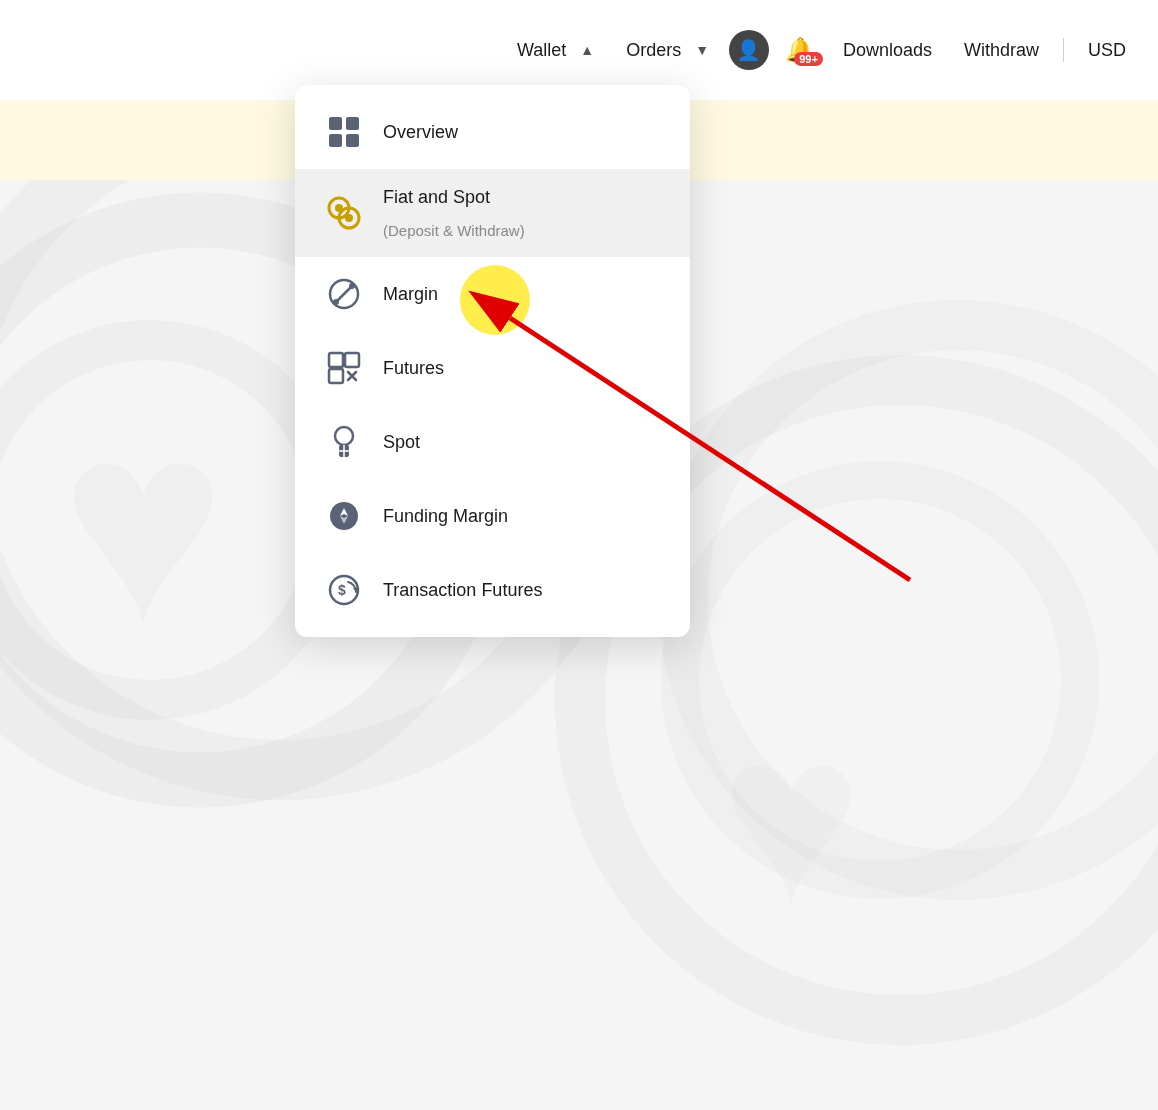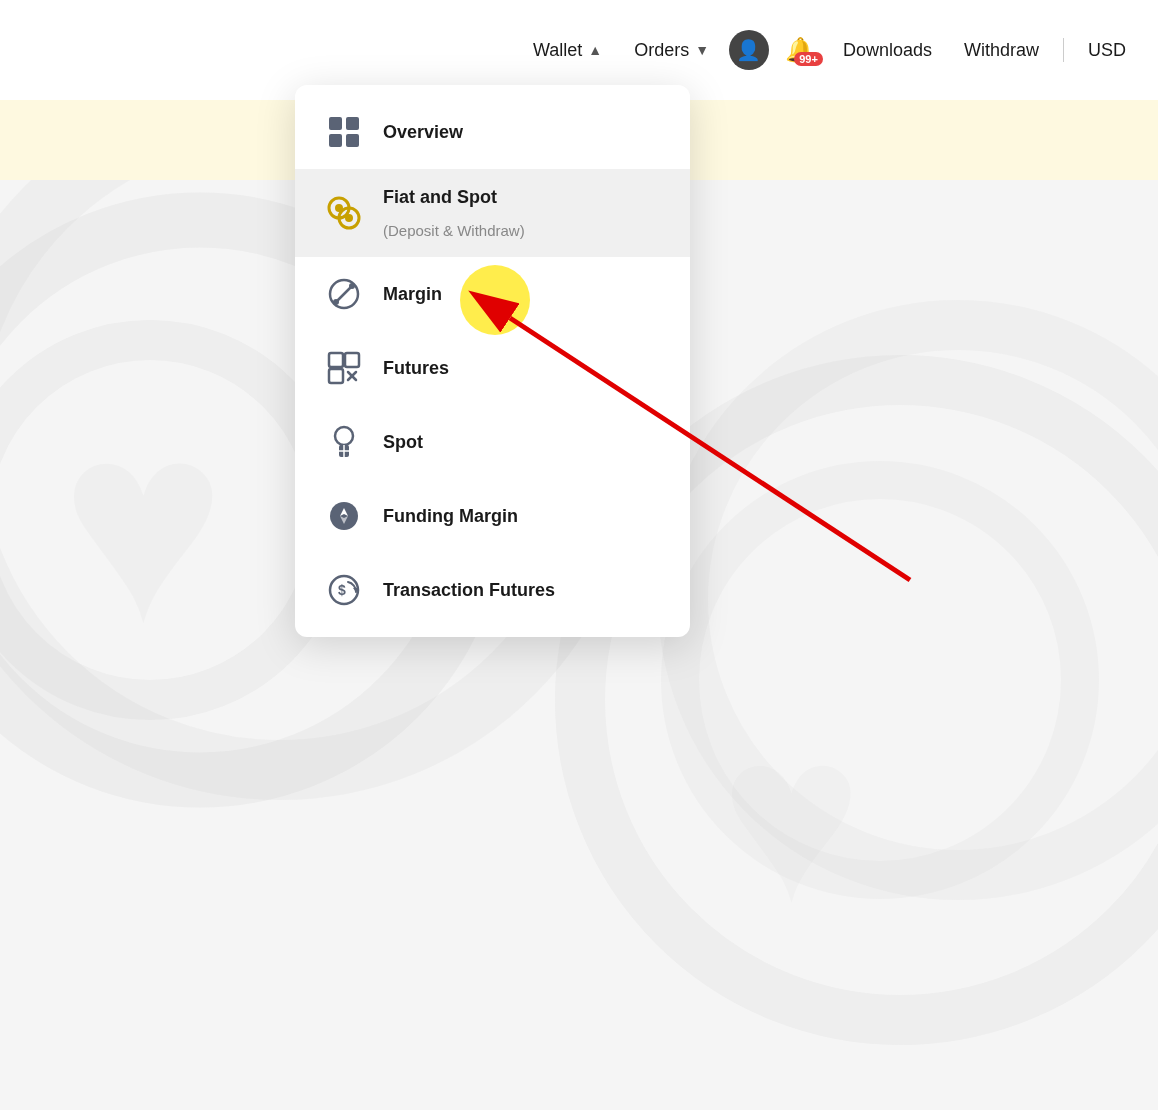--- a/index.html
+++ b/index.html
@@ -60,21 +60,21 @@
       background: white;
     }
     .nav-items {
       display: flex;
       align-items: center;
       gap: 8px;
     }
     .nav-item {
       display: flex;
       align-items: center;
-      gap: 6px;
+      gap: 14px;
       padding: 8px 12px;
       cursor: pointer;
       font-size: 18px;
       font-weight: 500;
       color: #1a1a1a;
     }
     .nav-item .chevron {
       font-size: 14px;
       color: #555;
     }
@@ -146,21 +146,21 @@
       display: flex; align-items: center; justify-content: center;
       flex-shrink: 0;
     }
 
     .menu-text {
       display: flex;
       flex-direction: column;
     }
     .menu-label {
       font-size: 18px;
-      font-weight: 700;
+      font-weight: 400;
       color: #1a1a1a;
     }
     .menu-sublabel {
       font-size: 15px;
       color: #888;
       margin-top: 14px;
     }
 
     
     .arrow-overlay {

